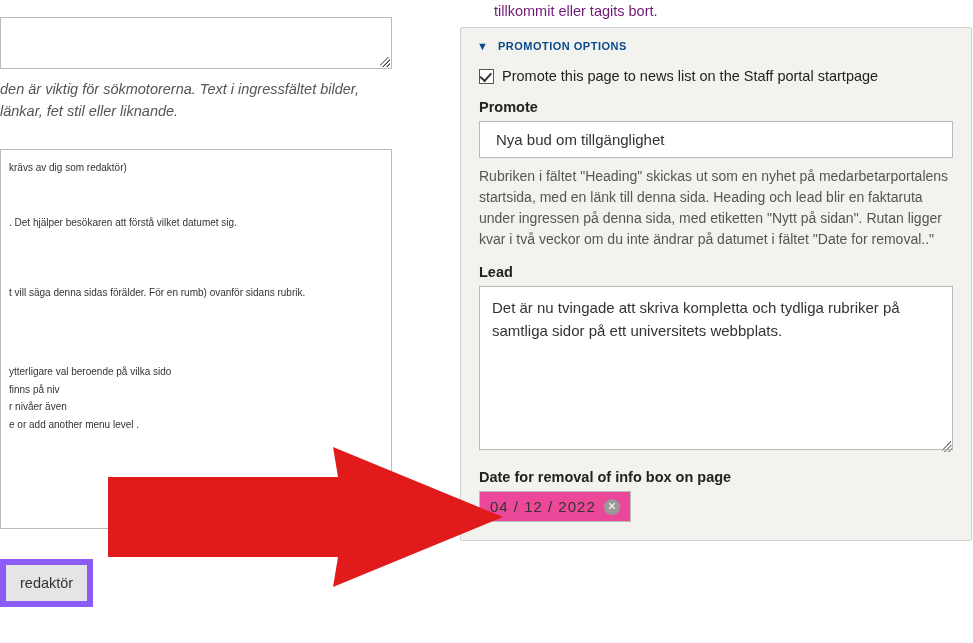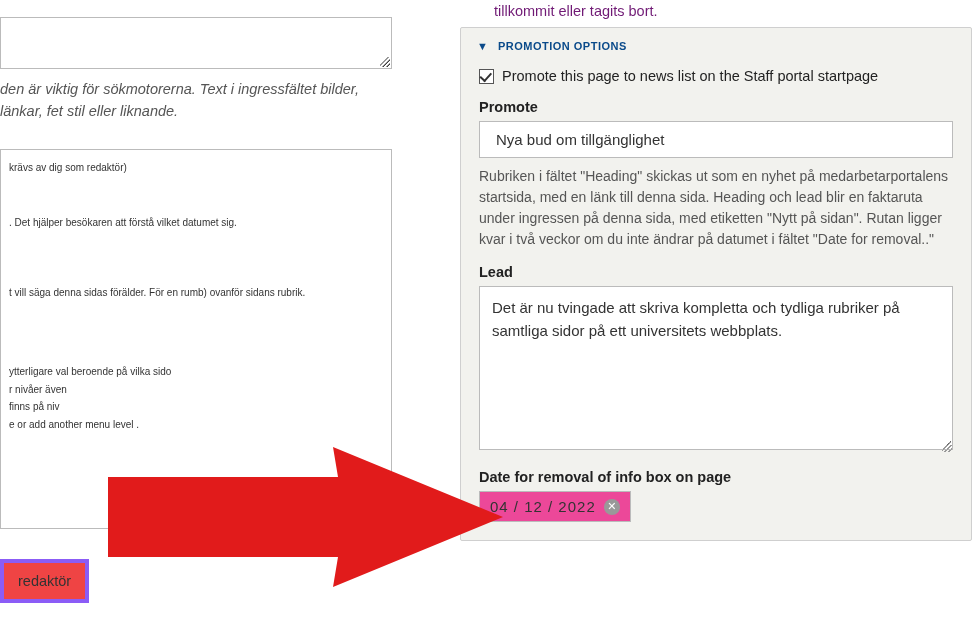--- a/index.html
+++ b/index.html
@@ -56,22 +56,22 @@
     bottom: 1px;
     width: 10px;
     height: 10px;
     background:
       linear-gradient(135deg, transparent 0 40%, #999 40% 48%, transparent 48% 60%, #999 60% 68%, transparent 68% 80%, #999 80% 88%, transparent 88%);
     pointer-events: none;
   }
   .small-box {
     display: inline-block;
     padding: 10px 14px;
-    border: 4px solid #8b5cf6;
-    background: #ef4444;
+    border: 6px solid #8b5cf6;
+    background: #e5e5e5;
     color: #333;
     margin-top: 30px;
   }
 
   
   .top-fragment {
     padding: 0 0 5px 34px;
     color: #701a75;
     line-height: 1.55;
   }
@@ -214,22 +214,22 @@
   <div class="textarea-box left-textbox-top">
     <span class="resize-grip"></span>
   </div>
   <p class="help-text left-frag-1">den är viktig för sökmotorerna. Text i ingressfältet bilder, länkar, fet stil eller liknande.</p>
 
   <div class="textarea-box left-lower-box">
     <p class="plain-text" style="margin-top:0">krävs av dig som redaktör)</p>
     <p class="plain-text" style="margin-top:40px">. Det hjälper besökaren att förstå vilket datumet sig.</p>
     <p class="plain-text" style="margin-top:54px">t vill säga denna sidas förälder. För en rumb) ovanför sidans rubrik.</p>
     <p class="plain-text" style="margin-top:64px;margin-bottom:0">ytterligare val beroende på vilka sido</p>
+    <p class="plain-text" style="margin:2px 0">finns på niv</p>
     <p class="plain-text" style="margin:2px 0">r nivåer även</p>
-    <p class="plain-text" style="margin:2px 0">finns på niv</p>
     <p class="plain-text" style="margin:2px 0">e or add another menu level .</p>
   </div>
 
   <span class="small-box">redaktör</span>
 </div>
 
 <div class="right-col">
   <p class="top-fragment">tillkommit eller tagits bort.</p>
 
   <div class="section">

